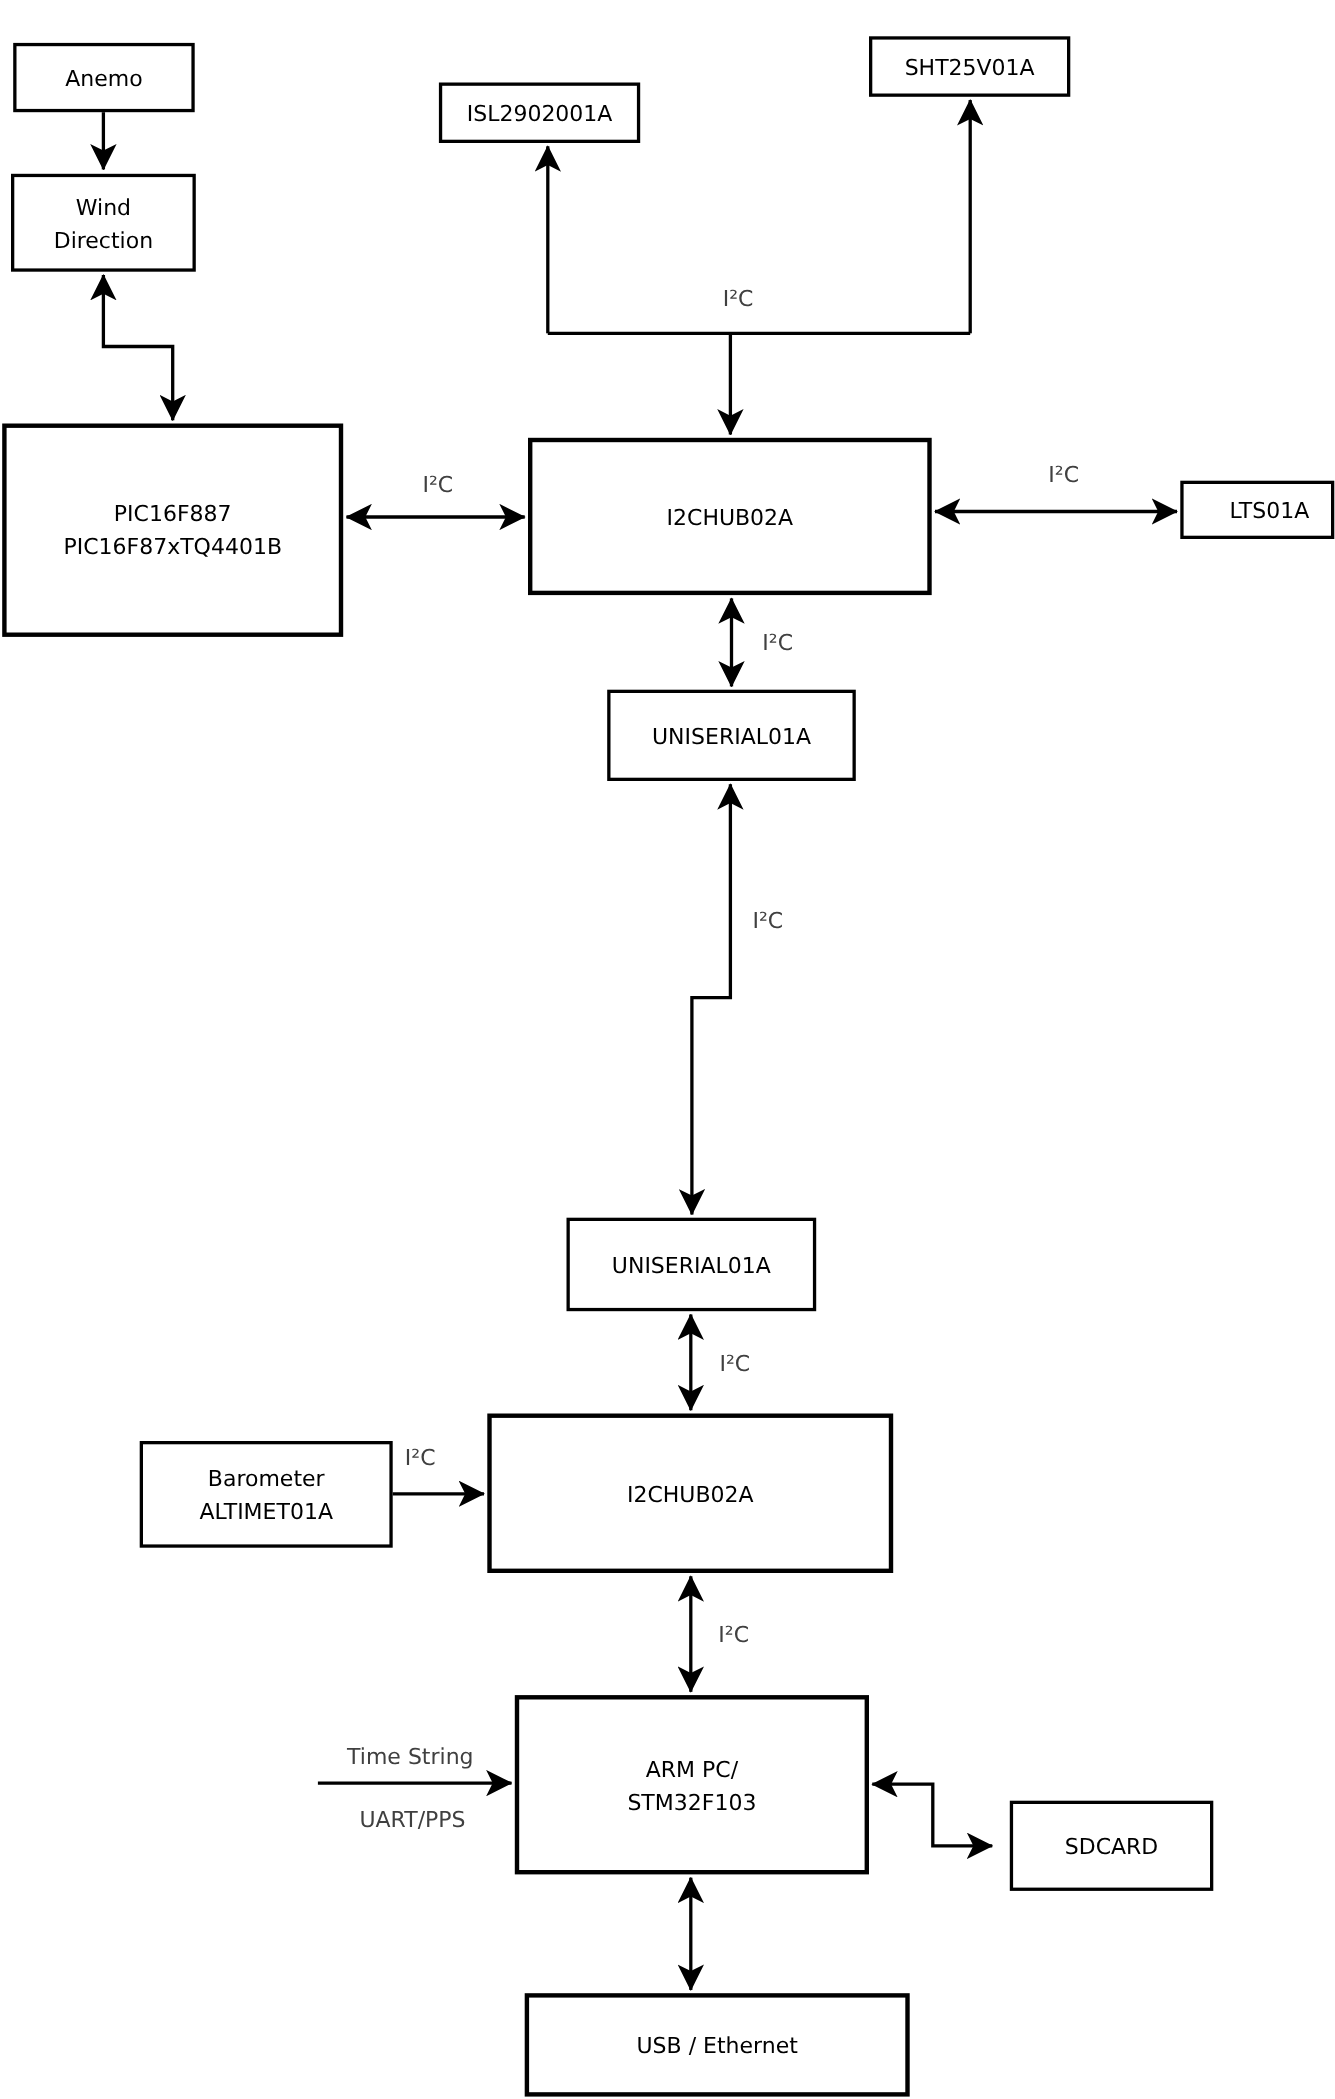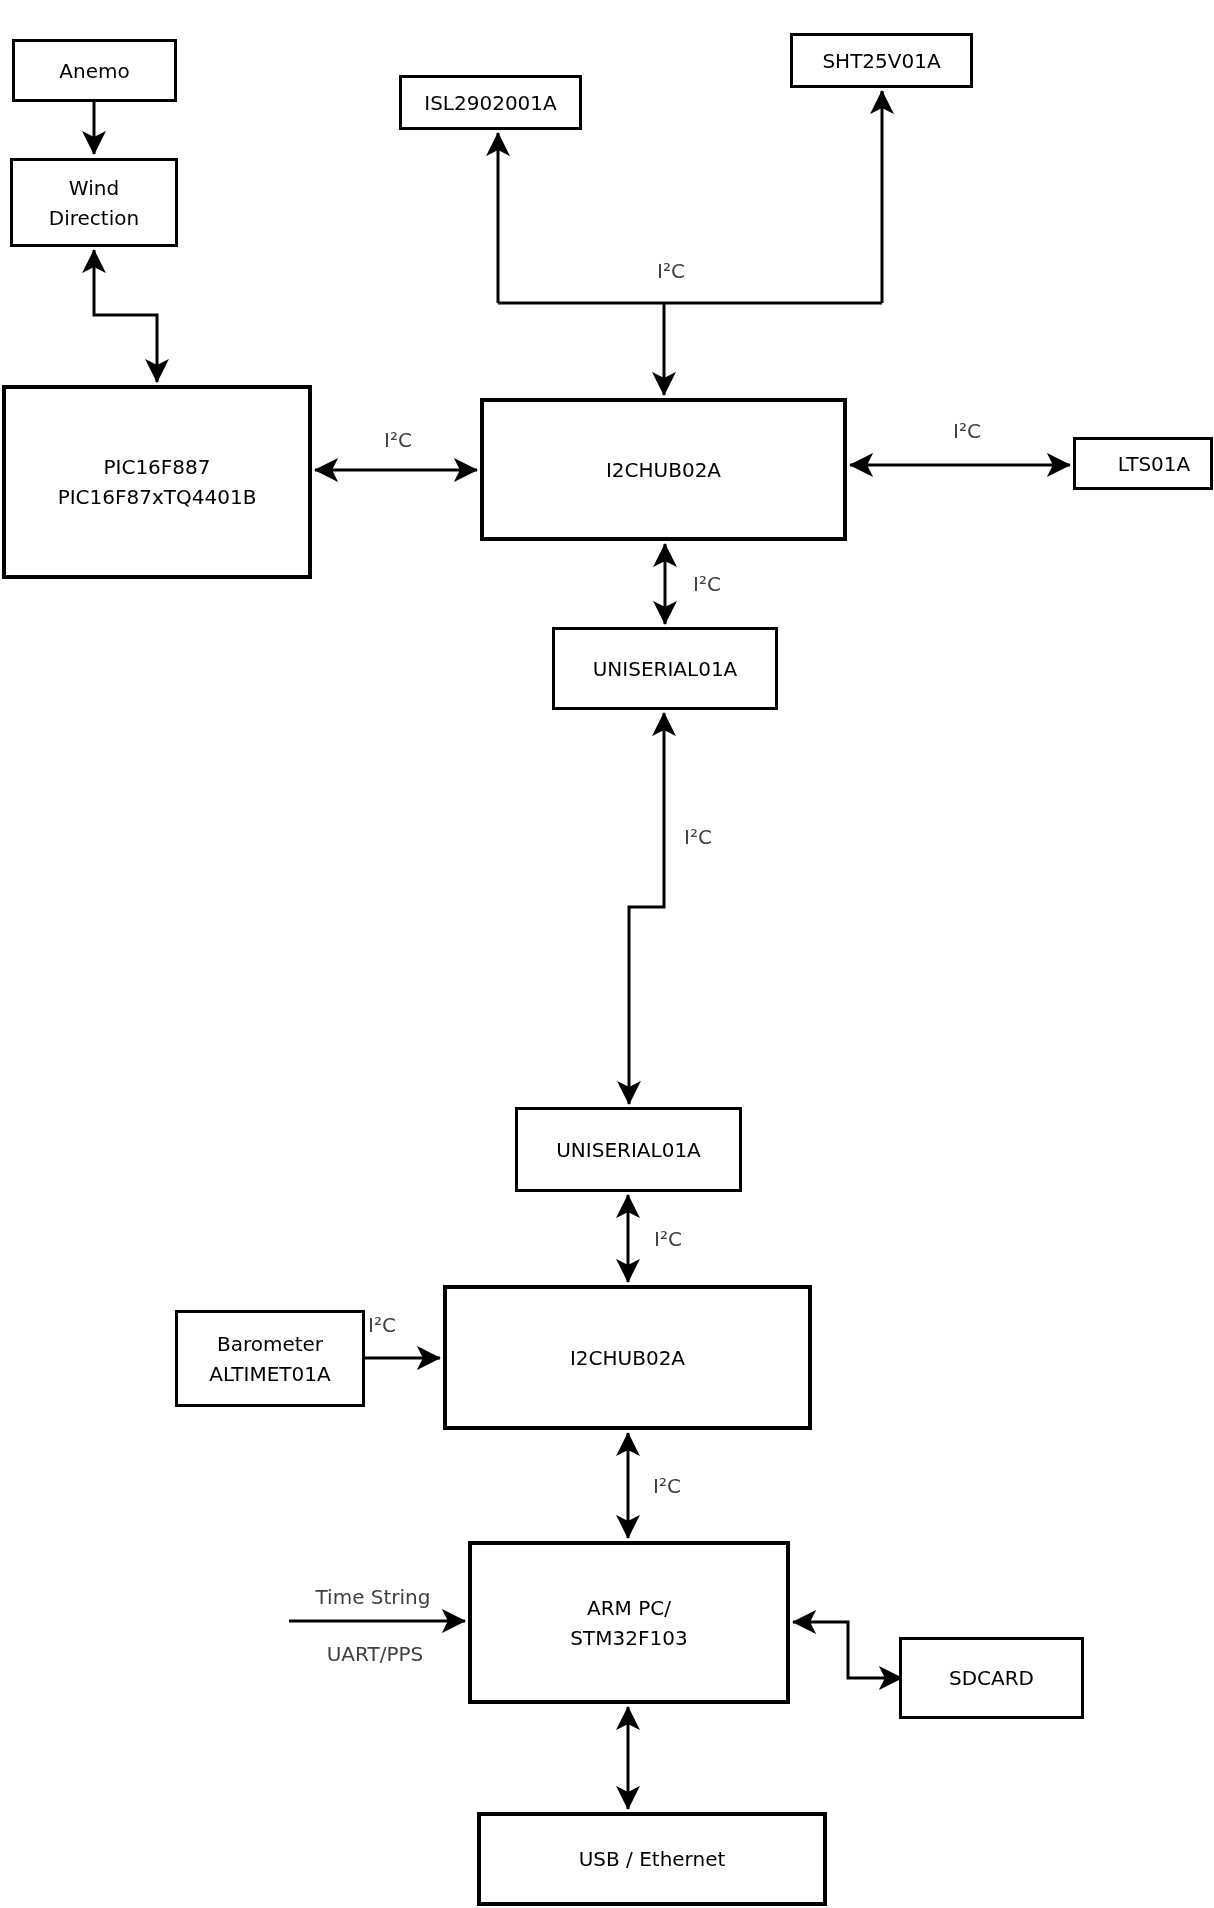--- a/index.html
+++ b/index.html
@@ -139,32 +139,32 @@
   </div>
 
   <div class="node" style="left:515px; top:1107px; width:227px; height:85px;">
     <span class="node-label">UNISERIAL01A</span>
   </div>
 
   <div class="node thick" style="left:443px; top:1285px; width:369px; height:145px;">
     <span class="node-label">I2CHUB02A</span>
   </div>
 
-  <div class="node" style="left:127px; top:1310px; width:190px; height:97px;margin-left:48px;">
+  <div class="node" style="left:127px; top:1310px; width:230px; height:97px;">
     <span class="node-label">Barometer
 ALTIMET01A</span>
   </div>
 
 
   <div class="node thick" style="left:468px; top:1541px; width:322px; height:163px;">
     <span class="node-label">ARM PC/
 STM32F103</span>
   </div>
 
-  <div class="node" style="left:899px; top:1637px; width:185px; height:82px;">
+  <div class="node" style="left:918px; top:1637px; width:185px; height:82px;">
     <span class="node-label">SDCARD</span>
   </div>
 
   <div class="node thick" style="left:477px; top:1812px; width:350px; height:94px;">
     <span class="node-label">USB / Ethernet</span>
   </div>
 
   <div class="edge-label" style="left:671px; top:271px;">I²C</div>
 
   <div class="edge-label" style="left:398px; top:440px;">I²C</div>

